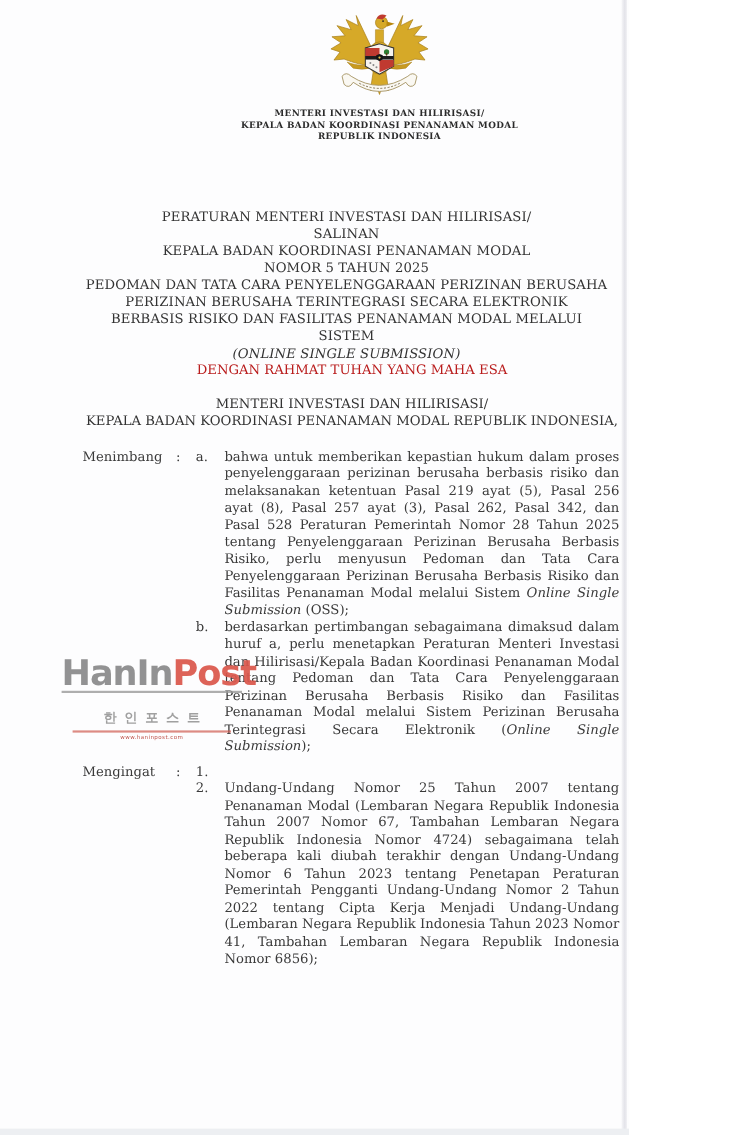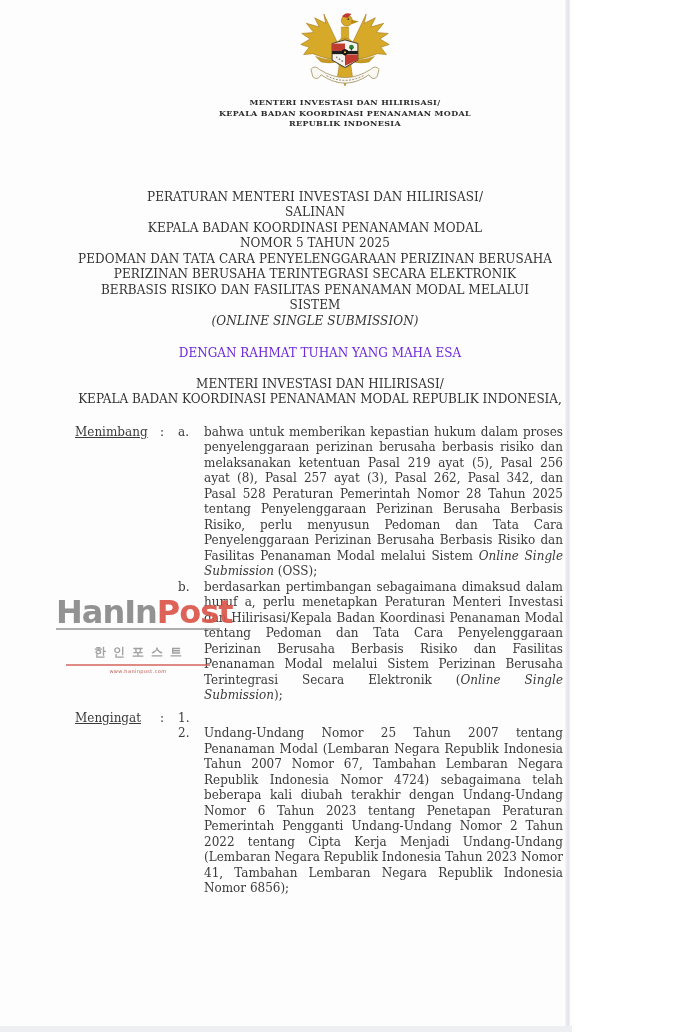--- a/index.html
+++ b/index.html
@@ -21,30 +21,30 @@
   
   .letterhead { padding-top:8px; width:310px; margin-left:190px; text-align:center; }
   .emblem { display:block; margin:0 auto 5px auto; }
   .lh-line { font-size:8px; font-weight:bold; line-height:10.5px; letter-spacing:0.35px; color:#2b2b2b; }
 
   
   .title-block { margin-top:61px; margin-left:77px; width:476px; text-align:center;
                  font-size:12px; line-height:15.5px; color:#333333; letter-spacing:0.1px; }
   .italic { font-style:italic; }
 
-  .invocation { margin-top:17px; margin-left:70px; width:500px; text-align:center;
-                font-size:12px; line-height:15.5px; color:#6d28d9; }
+  .invocation { margin-left:70px; width:500px; text-align:center;
+                font-size:12px; line-height:15.5px; color:#b91c1c; }
   .authority  { margin-top:15px; margin-left:70px; width:500px; text-align:center;
                 font-size:12px; line-height:15.5px; color:#333333; }
 
   
   .clause { margin-top:17px; font-size:12px; line-height:15.5px; color:#3a3a3a; }
   .clause.mengingat { margin-top:7px; }
   .crow { display:grid; grid-template-columns:85px 18px 26px 359px; margin-left:75px; }
-  .clabel  { text-align:left;text-decoration:underline; }
+  .clabel  { text-align:left; }
   .ccolon  { text-align:left; }
   .cmarker { text-align:left; }
   .ctext   { text-align:justify; }
 
   
   .watermark { position:absolute; left:56px; top:598px; width:164px; text-align:center;
                font-family:"DejaVu Sans", sans-serif; pointer-events:none; }
   .wm-brand { font-size:32px; font-weight:bold; letter-spacing:-1px; line-height:29px;
               color:#8a8a8a; opacity:0.92; white-space:nowrap; }
   .wm-red   { color:#db564b; }

